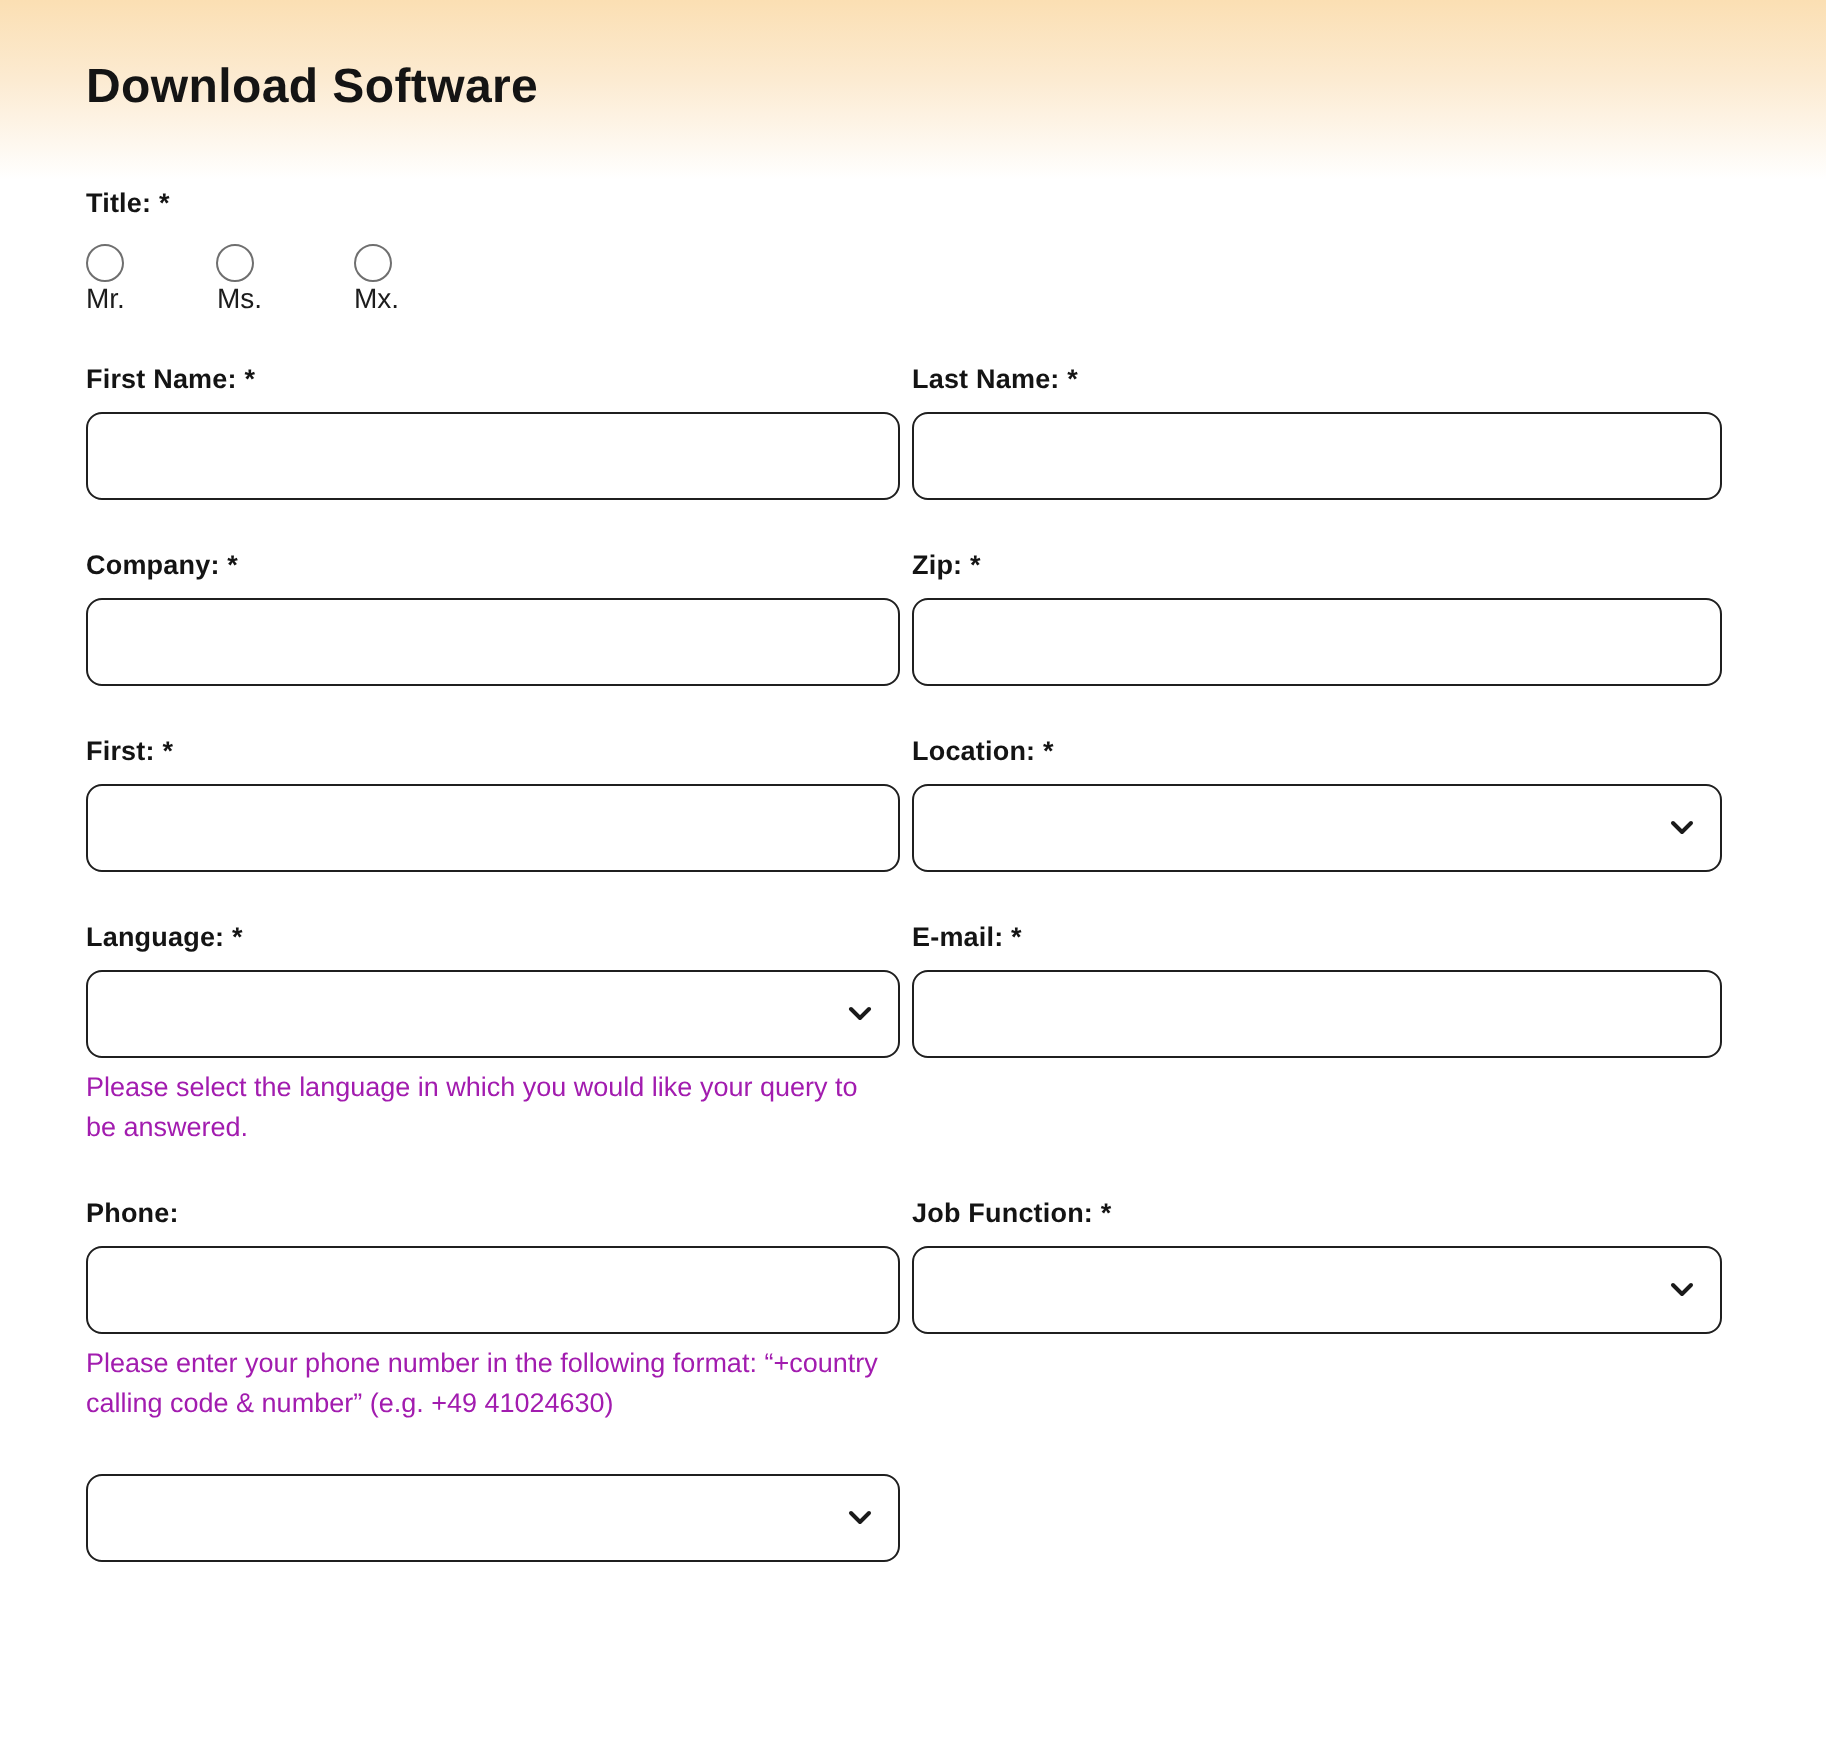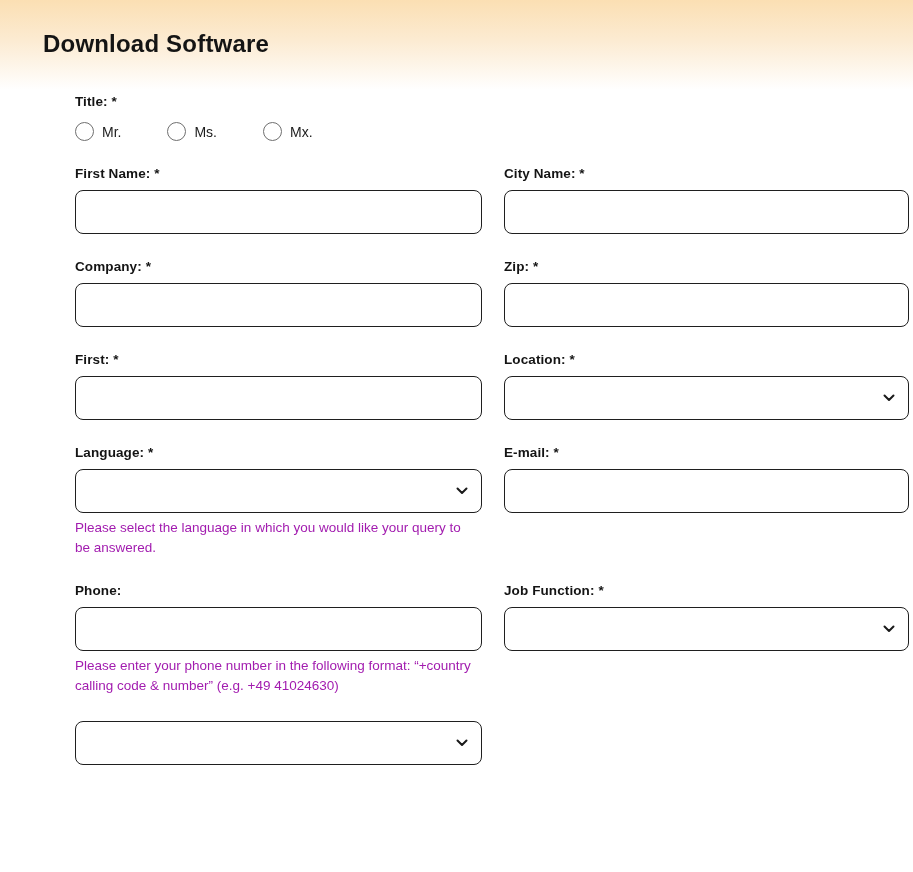--- a/index.html
+++ b/index.html
@@ -15,25 +15,25 @@
     height: 90px;
     background: linear-gradient(to bottom, #fbdfb3 0%, #fcebd2 45%, #ffffff 100%);
     padding: 30px 43px 0 43px;
   }
   .page-title {
     font-size: 24px;
     font-weight: 700;
     letter-spacing: 0.2px;
     color: #141414;
   }
-  form { display: block; padding-top: 4px; margin-left: 32px; }
+  form { display: block; padding-top: 4px; }
   .row {
     display: grid;
     grid-template-columns: 407px 405px;
-    column-gap: 22px;
+    column-gap: 6px;
     padding: 0 36px 0 43px;
     margin-bottom: 25px;
     align-items: start;
   }
   .field-label {
     display: block;
     font-size: 13.5px;
     font-weight: 700;
     color: #141414;
     margin-bottom: 9px;
@@ -87,23 +87,23 @@
   }
   .radio-group {
     display: flex;
     column-gap: 46px;
     align-items: center;
     margin-top: 13px;
     margin-bottom: 2px;
   }
   .radio-option {
     display: flex;
-    align-items: center;
     column-gap: 8px;
     cursor: pointer;
+    flex-direction: column;
   }
   .radio-circle {
     width: 19px;
     height: 19px;
     border: 1px solid #6f6f6f;
     border-radius: 50%;
     background: #ffffff;
     flex: 0 0 auto;
   }
   .radio-label {
@@ -139,21 +139,21 @@
       </label>
     </div>
   </div>
 
   <div class="row">
     <div class="field">
       <span class="field-label">First Name: *</span>
       <input type="text" class="text-input" value="" style="">
     </div>
     <div class="field">
-      <span class="field-label">City Name: *</span>
+      <span class="field-label">Last Name: *</span>
       <input type="text" class="text-input" value="" style="">
     </div>
   </div>
 
   <div class="row">
     <div class="field">
       <span class="field-label">Company: *</span>
       <input type="text" class="text-input" value="" style="">
     </div>
     <div class="field">

